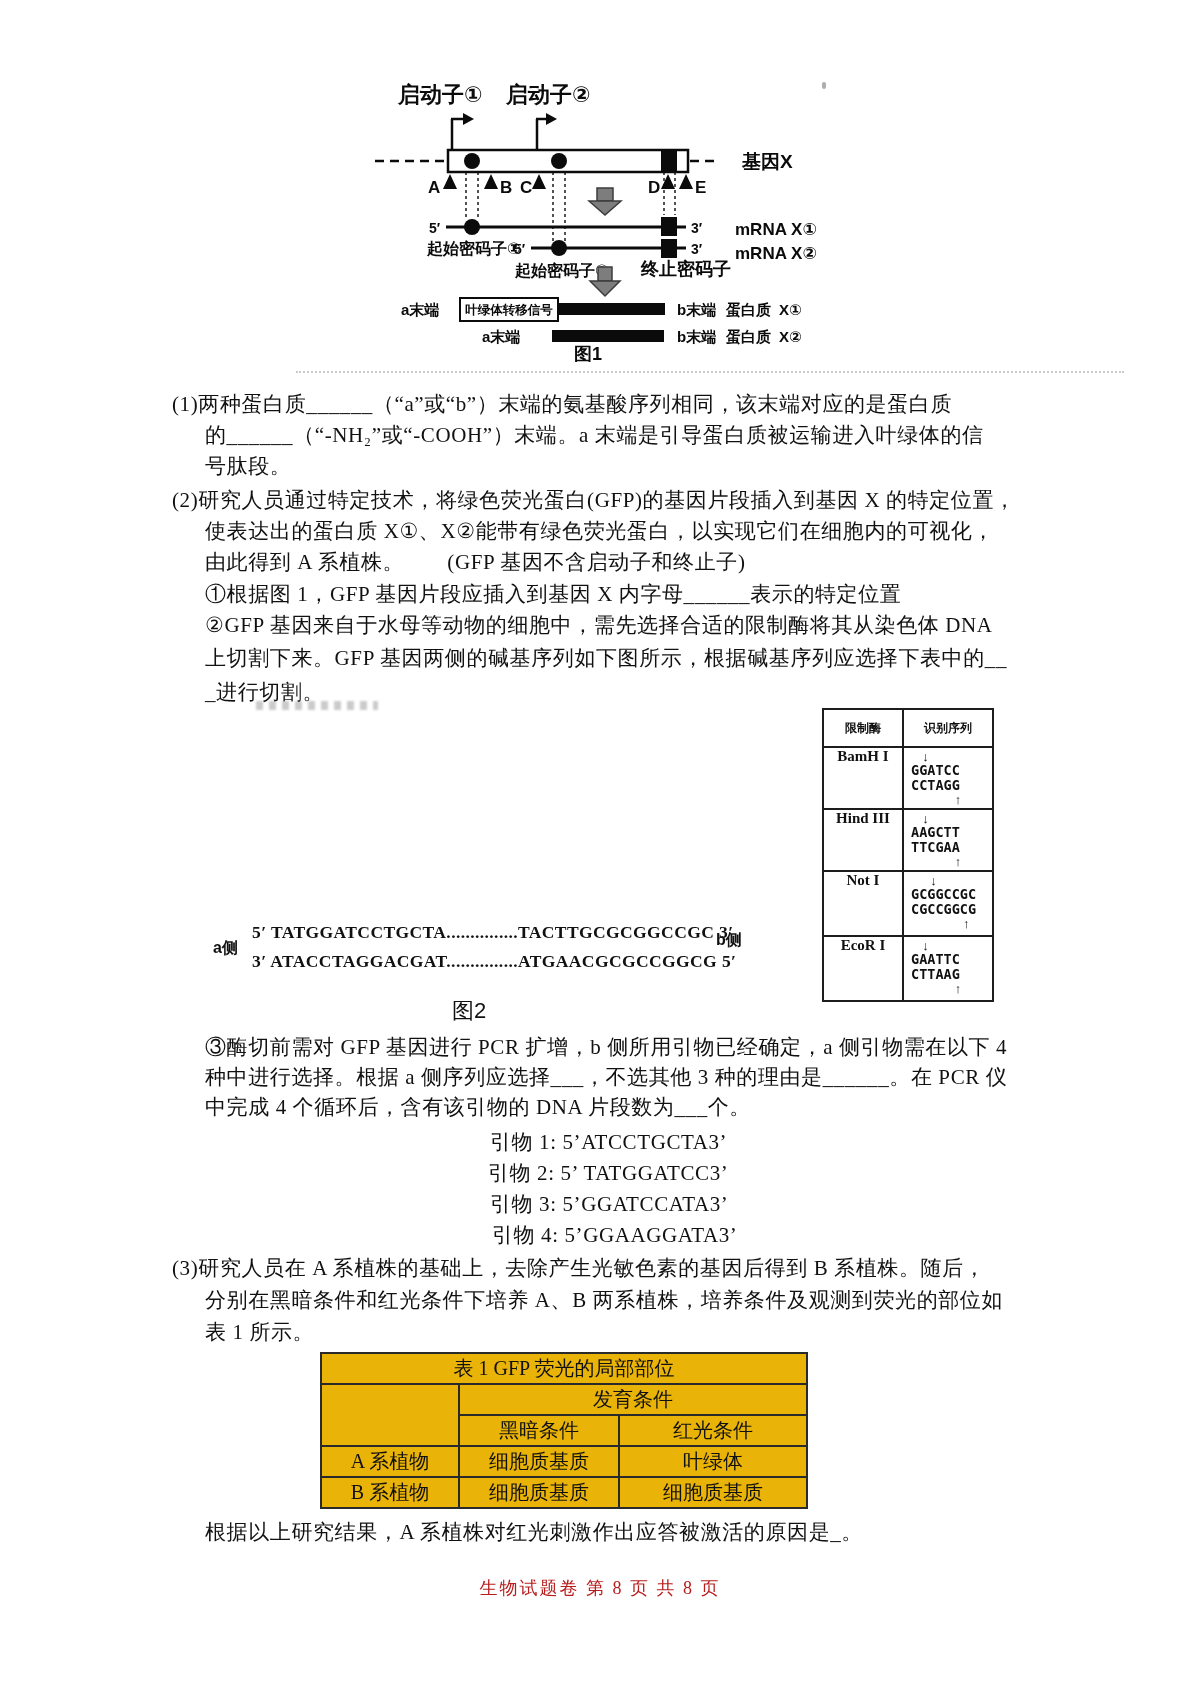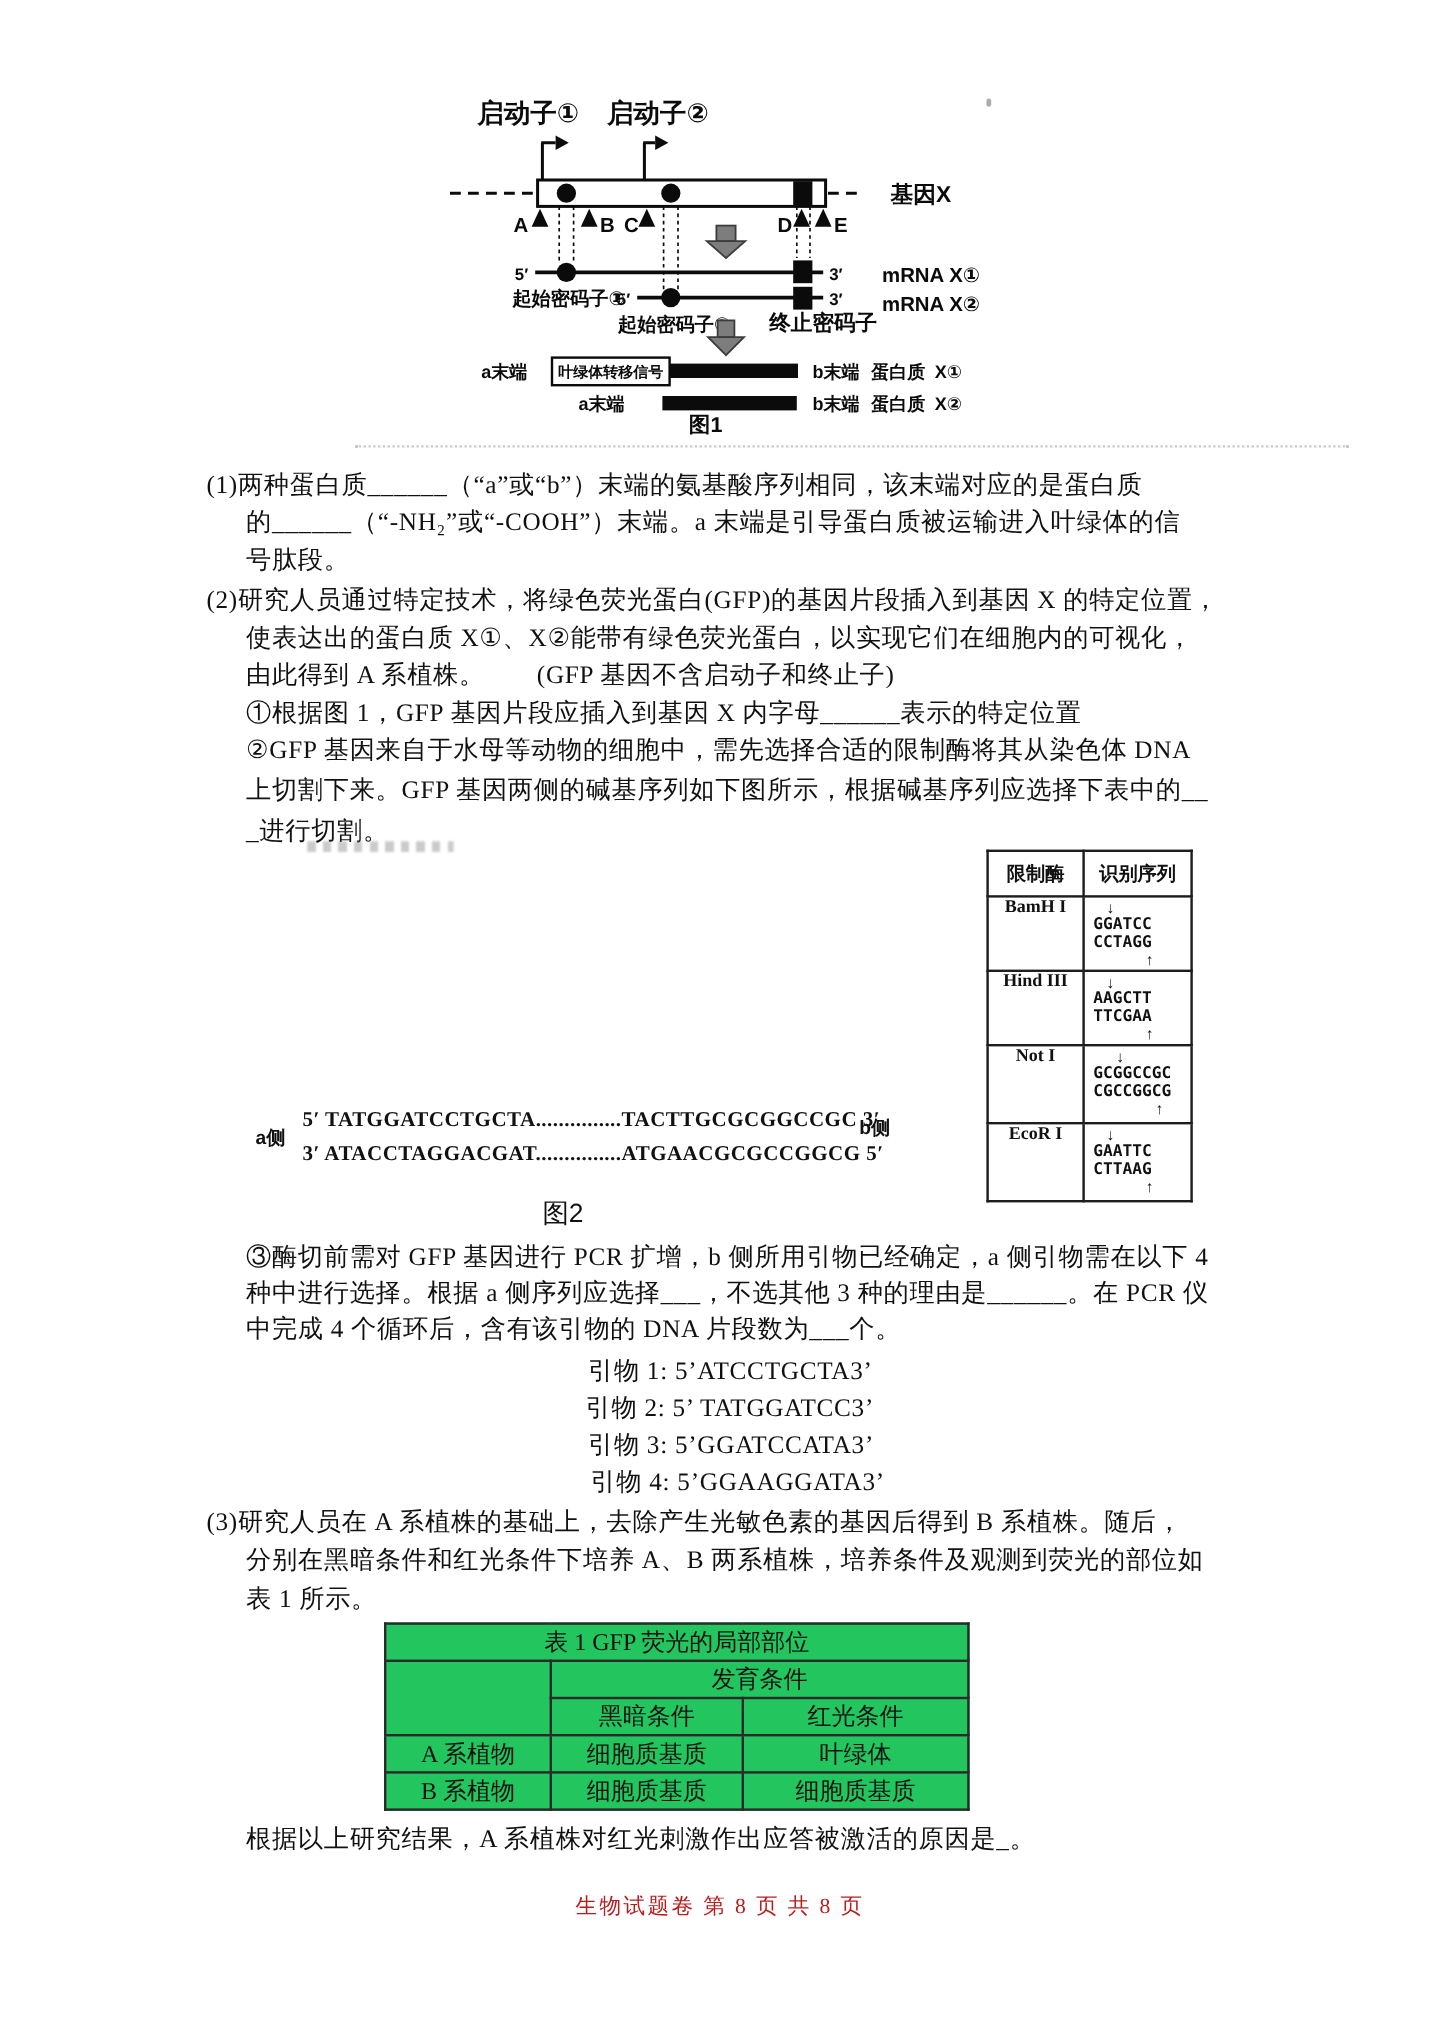--- a/index.html
+++ b/index.html
@@ -8,37 +8,37 @@
   .tl{position:absolute;font-size:21px;letter-spacing:0.6px;white-space:nowrap;}
   .fig1{position:absolute;left:330px;top:62px;width:500px;height:300px;}
   .fig1 text{font-family:"Liberation Sans","DejaVu Sans",sans-serif;font-weight:bold;fill:#0b0b0b;}
   .dotted-sep{position:absolute;left:296px;top:371px;width:828px;border-top:2px dotted #c2c2c2;opacity:.85;}
   .speck{position:absolute;left:822px;top:82px;width:4px;height:7px;background:#8a8a8a;border-radius:2px;opacity:.7;}
   .smudge{position:absolute;left:256px;top:701px;width:122px;height:9px;opacity:.45;filter:blur(1px);
           background:repeating-linear-gradient(90deg,#8d8d8d 0 7px,transparent 7px 13px);}
   
   .enzymes{position:absolute;left:822px;top:708px;border-collapse:collapse;background:#fff;}
   .enzymes td,.enzymes th{border:2.4px solid #1d1d1d;padding:0;vertical-align:top;}
-  .enzymes th{height:36px;font-size:16px;vertical-align:middle;text-align:center;
+  .enzymes th{height:36px;font-size:12px;vertical-align:middle;text-align:center;
               font-family:"Liberation Serif",serif;}
   .enz-name{width:78px;text-align:center;font-weight:bold;font-size:15px;padding-top:10px;}
   .seq-cell{width:88px;}
   .seq-wrap{padding:2px 0 2px 7px;}
   .seqline{font-family:"DejaVu Sans Mono","Liberation Mono",monospace;font-weight:bold;
            font-size:13.5px;line-height:15px;letter-spacing:0;}
   .cutd,.cutu{display:block;height:13px;line-height:13px;font-size:13px;font-weight:bold;
               margin-left:calc(7px + var(--n)*8.15px - 4px);}
   .row-bam{height:62px;}.row-hind{height:52px;}.row-not{height:65px;margin-top:30px;}.row-eco{height:65px;}
   
   .seq2{position:absolute;font-family:"Liberation Serif",serif;font-weight:bold;font-size:17.5px;
         letter-spacing:0.4px;white-space:nowrap;}
   .sidelab{position:absolute;font-family:"Liberation Sans",sans-serif;font-weight:bold;font-size:16px;}
   .figcap{position:absolute;font-family:"Liberation Sans",sans-serif;font-weight:normal;font-size:22px;}
   
-  .t1{position:absolute;left:320px;top:1352px;border-collapse:collapse;background:#22c55e;
+  .t1{position:absolute;left:320px;top:1352px;border-collapse:collapse;background:#eab308;
       font-size:20px;font-family:"Liberation Serif",serif;}
   .t1 td{border:2px solid #2a2a2a;text-align:center;padding:0 4px;height:29px;}
   .t1 .c1{width:128px;}.t1 .c2{width:150px;}.t1 .c3{width:178px;}
   .footer{position:absolute;left:0;right:0;top:1576px;text-align:center;font-size:18px;
           letter-spacing:2px;color:#b91c1c;}
 </style>
 </head>
 <body>
 
 <div class="page">

